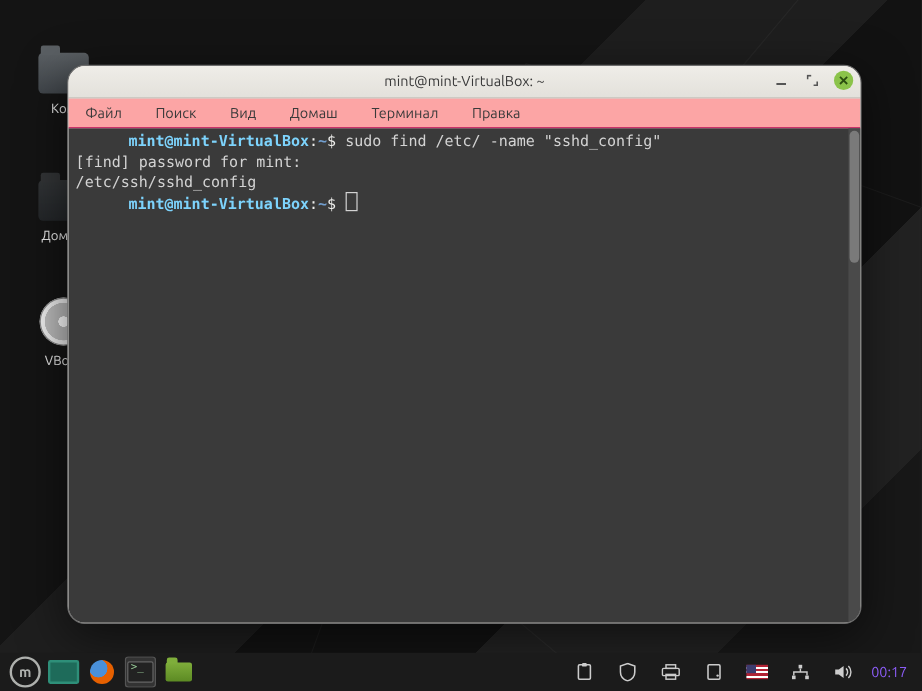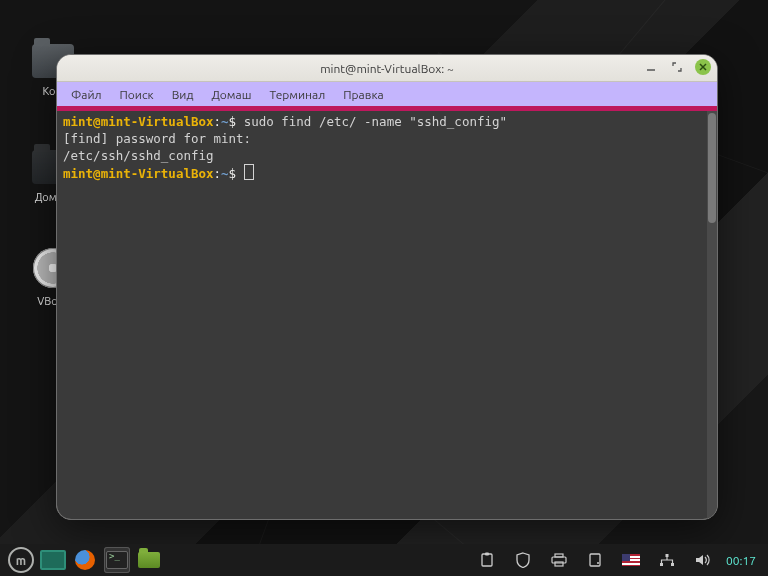--- a/index.html
+++ b/index.html
@@ -117,26 +117,26 @@
     display: flex; align-items: center; justify-content: center;
     color: #2b4d10;
     font-size: 11px;
     font-weight: bold;
   }
 
   .menubar {
     height: 24px;
     display: flex;
     align-items: center;
-    gap: 2px;
+    gap: 12px;
     padding: 0 6px;
     font-size: 12px;
     color: #3a3a3a;
-    background: #c4b5fd;
-    border-bottom: 5px solid #be185d;
+    background: #fca5a5;
+    border-bottom: 1px solid #be185d;
   }
   .menubar span {
     padding: 2px 8px;
     cursor: pointer;
     border-radius: 3px;
   }
 
   .term-body {
     flex: 1;
     background: #3a3a3a;
@@ -155,21 +155,21 @@
     background: #4a4a4a;
   }
   .term-body .scrollbar-thumb {
     position: absolute;
     right: 1px; top: 2px;
     width: 8px; height: 110px;
     background: #7a7a7a;
     border-radius: 4px;
   }
 
-  .c-green  { color: #eab308; font-weight: bold; }
+  .c-green  { color: #7dd3fc; font-weight: bold; margin-left: 44px; }
   .c-blue   { color: #729fcf; font-weight: bold; }
   .c-white  { color: #eeeeec; }
   .c-grey   { color: #d3d3d3; }
 
   .cursor-block {
     display: inline-block;
     width: 8px;
     height: 14px;
     border: 1px solid #d3d3d3;
     vertical-align: -2px;
@@ -259,21 +259,21 @@
   }
   .flag::before {
     content: "";
     position: absolute;
     left: 0; top: 0;
     width: 8px; height: 7px;
     background: #3c3b6e;
   }
   .clock {
     font-size: 12px;
-    color: #5eead4;
+    color: #8b5cf6;
     padding-right: 4px;
   }
 </style>
 </head>
 <body>
 
 <div class="wallpaper"></div>
 
 <div class="desktop-icon" style="left:18px; top:44px;">
   <div class="folder"></div>

